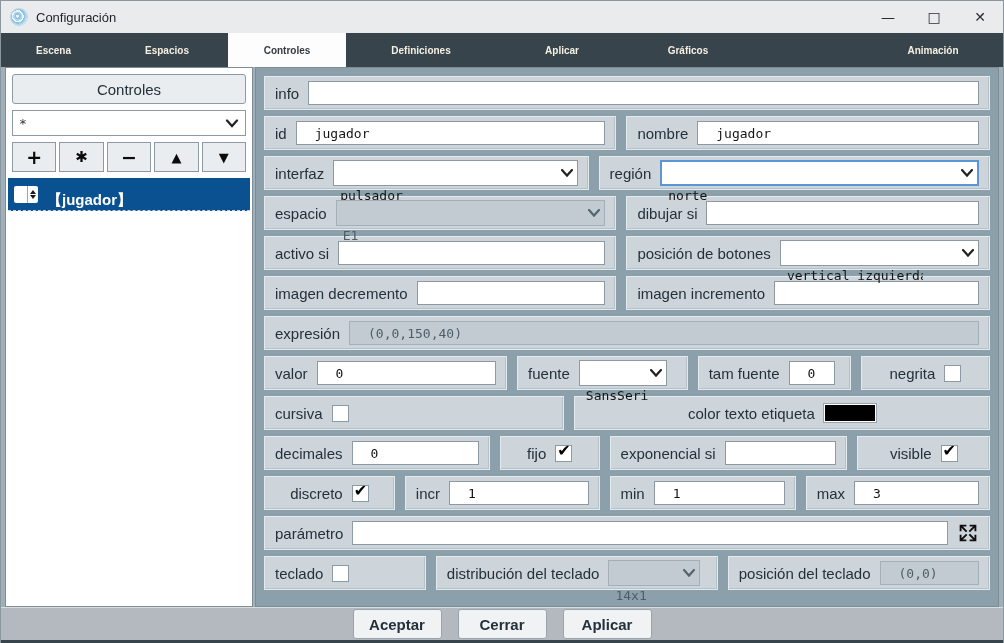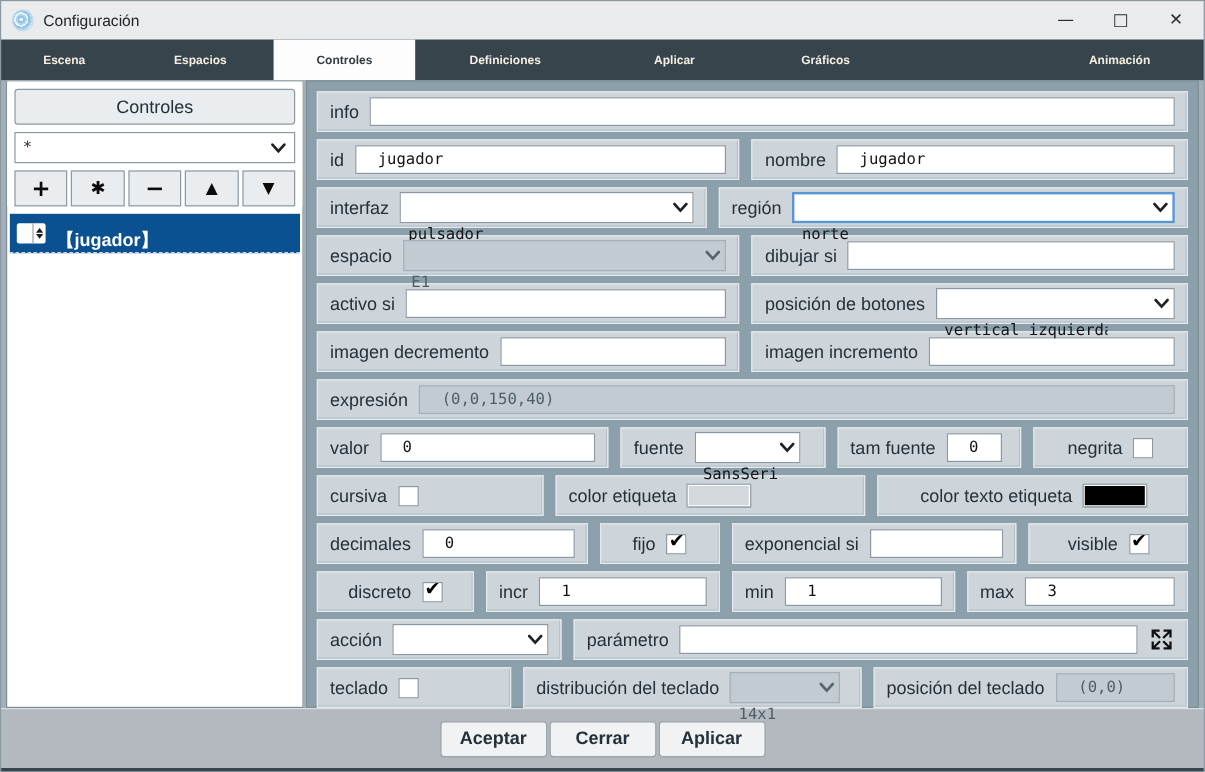--- a/index.html
+++ b/index.html
@@ -69,22 +69,22 @@
   .sel.dis { background:#c2cbd1; border-color:#a3b0b9; }
   .sel.dis .v { color:#4e5e68; }
   .cb { width:17px; height:17px; background:#fff; border:1px solid #8d9aa4; position:relative; flex:0 0 auto; cursor:default; }
   .cb .mark { position:absolute; left:1px; top:-5px; font:bold 16px "DejaVu Sans", sans-serif; color:#000; }
   .swatch { width:52px; height:18px; border:1px solid #fff; outline:1px solid #9aa5ad;
             box-shadow:1px 1px 0 #8d99a2; cursor:default; flex:0 0 auto; }
   .expand-btn { width:22px; height:22px; display:flex; align-items:center; justify-content:center;
                 cursor:default; flex:0 0 auto; }
 
   
-  .footer { height:50px; flex:0 0 auto; background:#b3b9be; border-top:1px solid #d8dde0;
-            display:flex; align-items:center; justify-content:center; gap:2px;text-align:right; }
+  .footer { height:33px; flex:0 0 auto; background:#b3b9be; border-top:1px solid #d8dde0;
+            display:flex; align-items:center; justify-content:center; gap:16px;text-align:right; }
   .f-btn { width:89px; height:30px; background:#f0f2f4; border:1px solid #99a4ac; border-radius:3px;
            display:flex; align-items:center; justify-content:center; font-size:15px; color:#24313a;
            font-weight:700; cursor:default; }
   .bottom-strip { height:3px; background:#37444b; flex:0 0 auto; }
 
   svg { display:block; }
 </style>
 </head>
 <body>
 
@@ -272,24 +272,20 @@
         </div>
       </div>
 
       <div class="row">
         <div class="grp" style="flex:186">
           <span class="lbl">cursiva</span>
           <span class="cb">
               <span class="mark"></span>
             </span>
         </div>
-        <div class="grp" style="flex:264">
-          <span class="lbl">color etiqueta</span>
-          <span class="swatch" style="background-color: rgb(211, 216, 220);"></span>
-        </div>
         <div class="grp" style="flex:264; justify-content:center;">
           <span class="lbl">color texto etiqueta</span>
           <span class="swatch" style="background-color: rgb(0, 0, 0);"></span>
         </div>
       </div>
 
       <div class="row">
         <div class="grp" style="flex:236">
           <span class="lbl">decimales</span>
           <input class="ti" value="0" style="">
@@ -327,31 +323,20 @@
           <span class="lbl">min</span>
           <input class="ti" value="1" style="">
         </div>
         <div class="grp" style="flex:188">
           <span class="lbl">max</span>
           <input class="ti" value="3" style="">
         </div>
       </div>
 
       <div class="row">
-        <div class="grp" style="flex:196">
-          <span class="lbl">acción</span>
-          <div class="sel" style="flex:1">
-            <span class="v"></span>
-            <span class="chev">
-              <svg width="14" height="9" viewBox="0 0 14 9">
-                  <path d="M2 1.5 L7 7 L12 1.5" fill="none" stroke="#222" stroke-width="2.2" stroke-linecap="round"></path>
-                </svg>
-            </span>
-          </div>
-        </div>
         <div class="grp" style="flex:528">
           <span class="lbl">parámetro</span>
           <input class="ti" value="" style="">
           <span class="expand-btn">
             <svg width="20" height="20" viewBox="0 0 20 20" fill="none" stroke="#101010" stroke-width="1.9" stroke-linecap="square">
               <path d="M8 8 L3.2 3.2 M2.6 7.4 L2.6 2.6 L7.4 2.6"></path>
               <path d="M12 8 L16.8 3.2 M12.6 2.6 L17.4 2.6 L17.4 7.4"></path>
               <path d="M8 12 L3.2 16.8 M2.6 12.6 L2.6 17.4 L7.4 17.4"></path>
               <path d="M12 12 L16.8 16.8 M17.4 12.6 L17.4 17.4 L12.6 17.4"></path>
             </svg>

